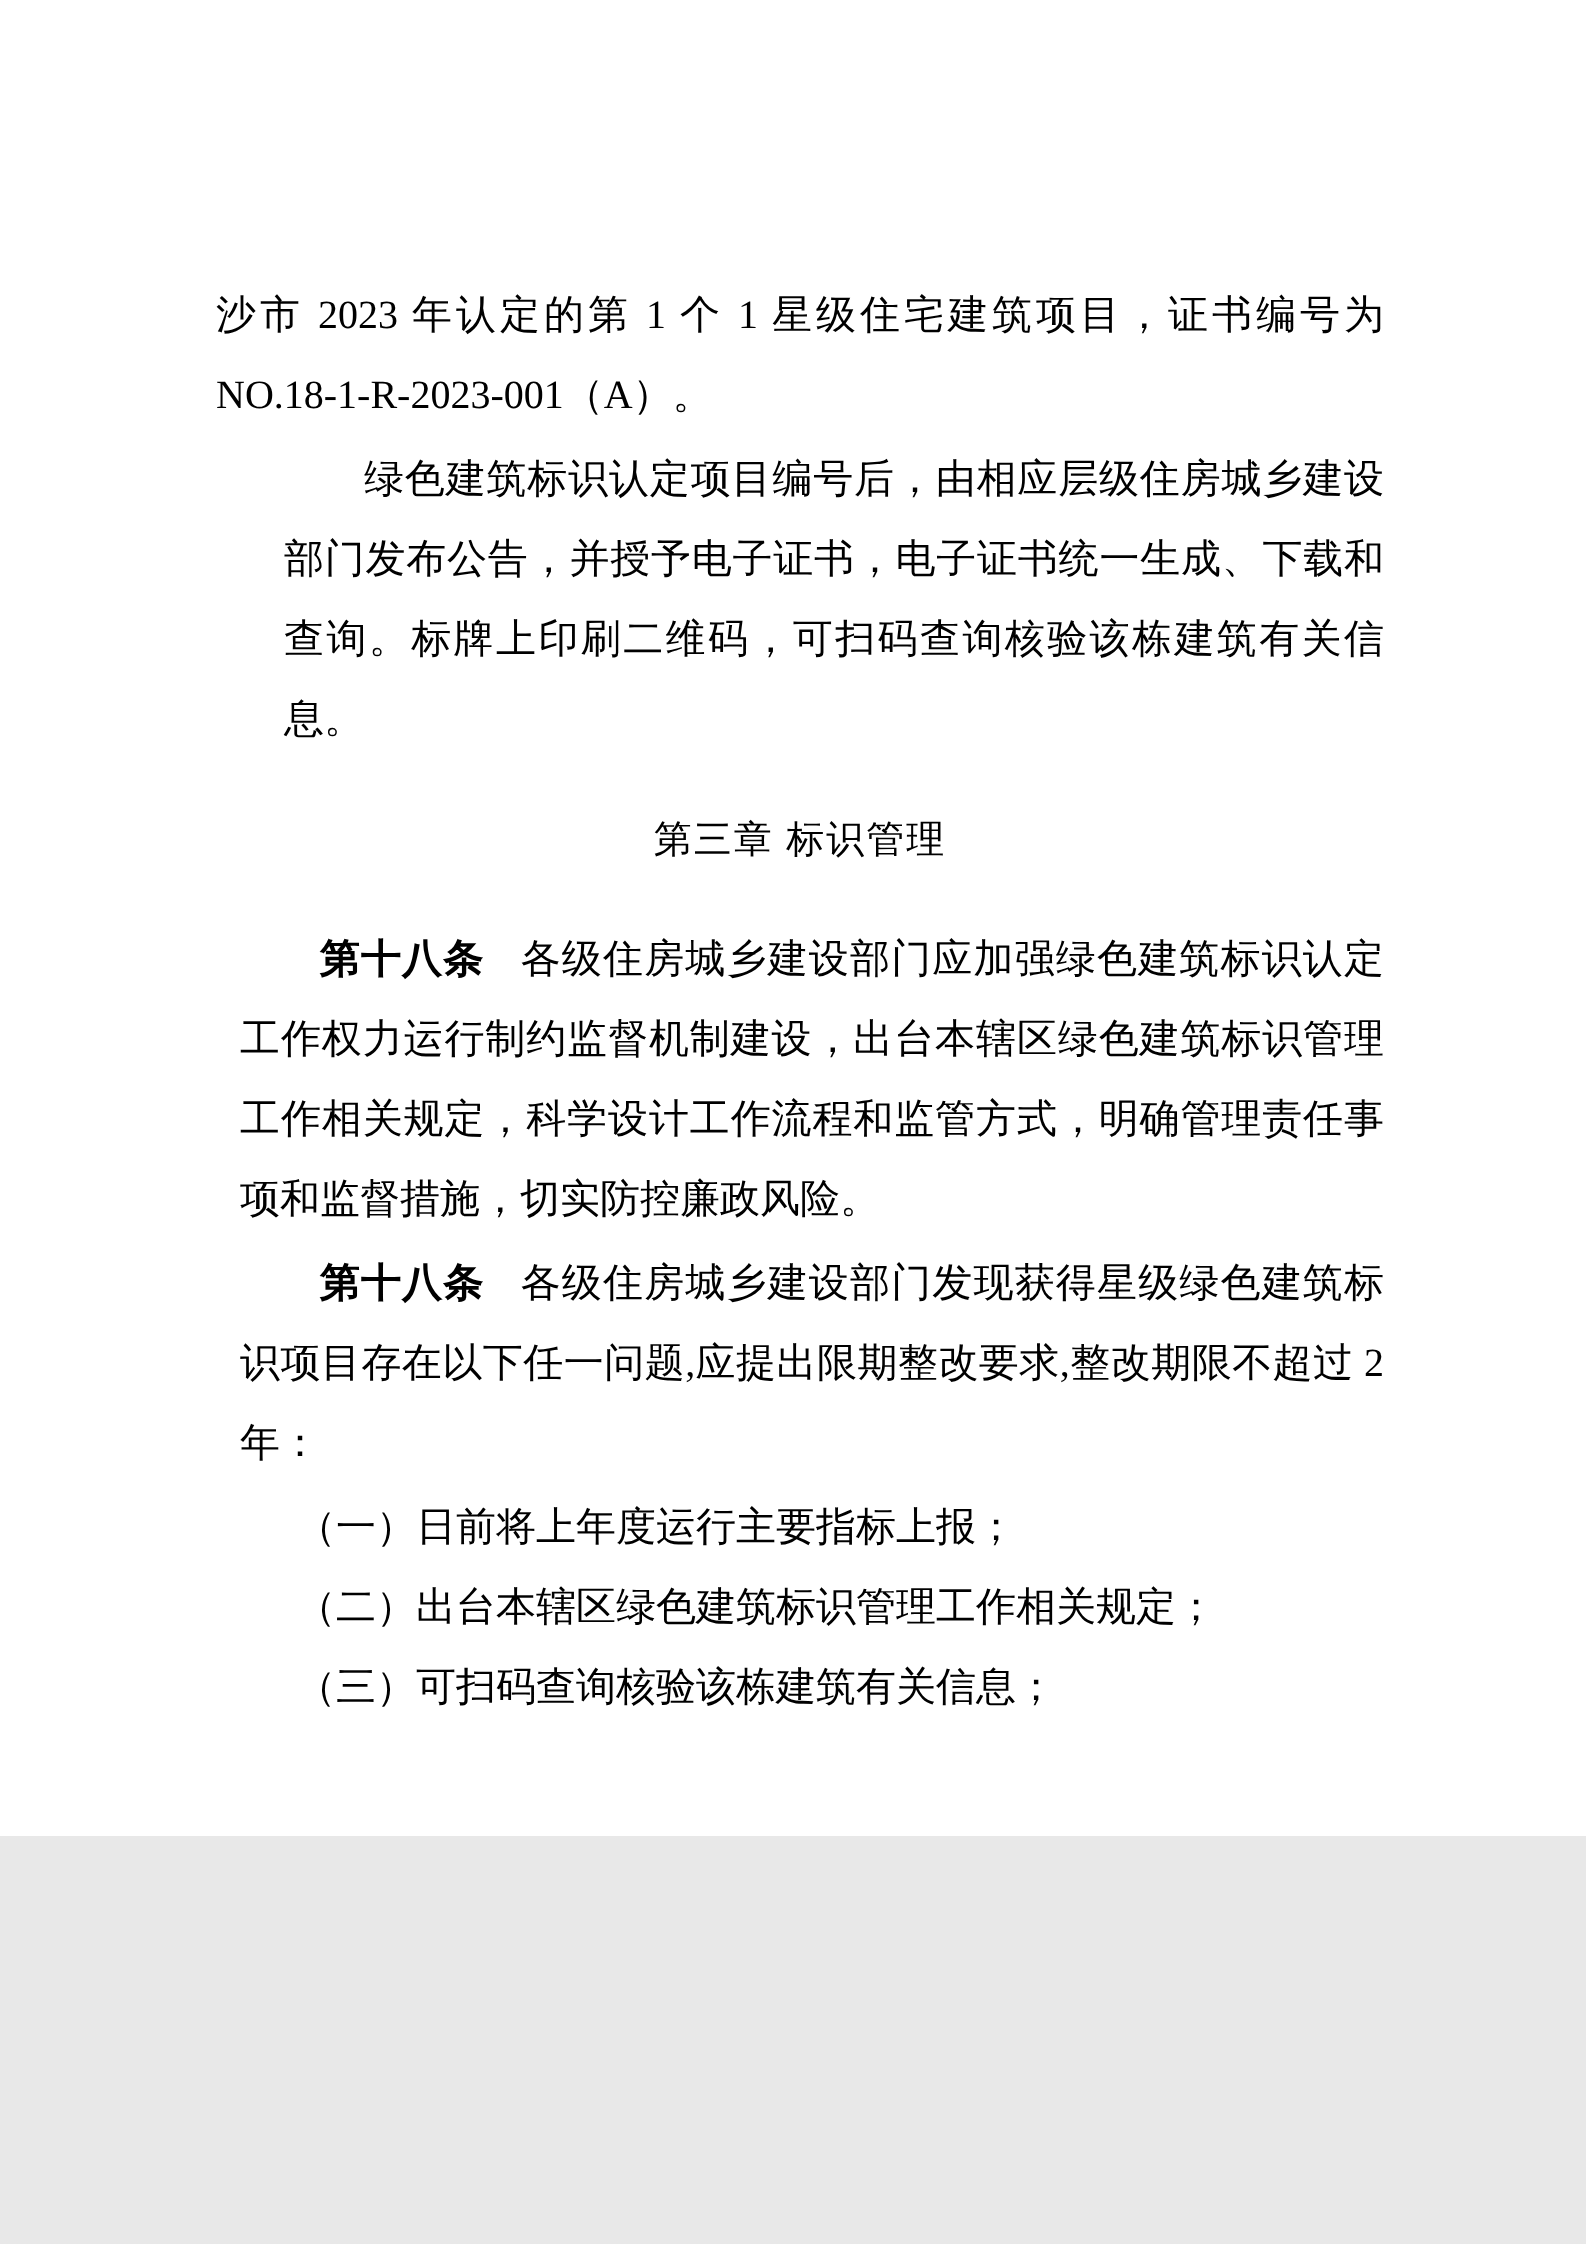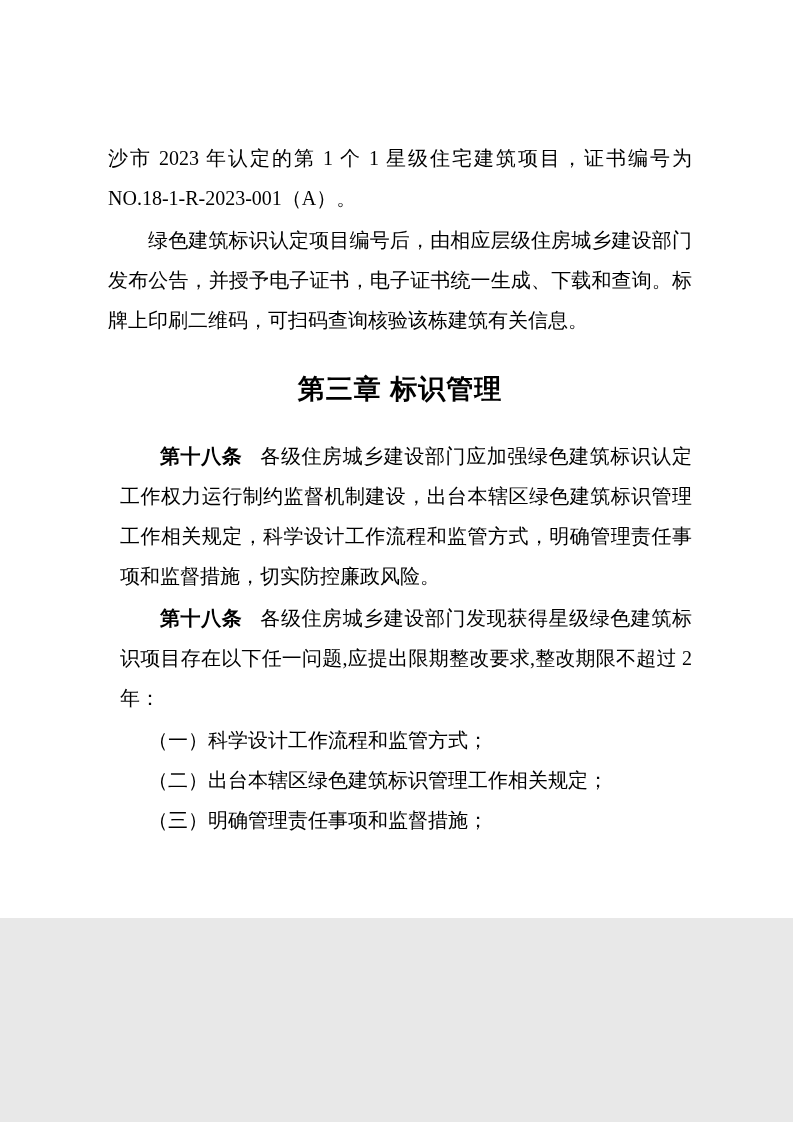--- a/index.html
+++ b/index.html
@@ -24,26 +24,27 @@
     width: 584px;
     font-size: 20px;
     line-height: 2.0;
     text-align: justify;
   }
   .para {
     margin: 0 0 2px 0;
   }
   .para.indent {
     text-indent: 2em;
+    margin-left: 34px;
   }
   .chapter-heading {
     margin: 22px 0 20px 0;
     text-align: center;
-    font-weight: bold;
-    font-size: 27px;
+    font-weight: normal;
+    font-size: 19px;
     font-family: "Liberation Sans", "DejaVu Sans", sans-serif;
     letter-spacing: 1px;
   }
   .article {
     margin: 0 0 2px 12px;
     text-indent: 2em;
   }
   .article-label {
     font-weight: bold;
     font-family: "Liberation Sans", "DejaVu Sans", sans-serif;
@@ -76,23 +77,23 @@
 
     <p class="article">
       <span class="article-label">第十八条</span><span>各级住房城乡建设部门应加强绿色建筑标识认定工作权力运行制约监督机制建设，出台本辖区绿色建筑标识管理工作相关规定，科学设计工作流程和监管方式，明确管理责任事项和监督措施，切实防控廉政风险。</span>
     </p>
 
 
     <p class="article">
       <span class="article-label">第十八条</span><span>各级住房城乡建设部门发现获得星级绿色建筑标识项目存在以下任一问题,应提出限期整改要求,整改期限不超过 2年：</span>
     </p>
 
-    <p class="list-item">（一）科学设计工作流程和监管方式；</p>
+    <p class="list-item">（一）日前将上年度运行主要指标上报；</p>
 
     <p class="list-item">（二）出台本辖区绿色建筑标识管理工作相关规定；</p>
 
-    <p class="list-item">（三）明确管理责任事项和监督措施；</p>
+    <p class="list-item">（三）可扫码查询核验该栋建筑有关信息；</p>
 
   </div>
 
   <div class="page-footer">— 6 —</div>
 
 </div>
 
 </body></html>

